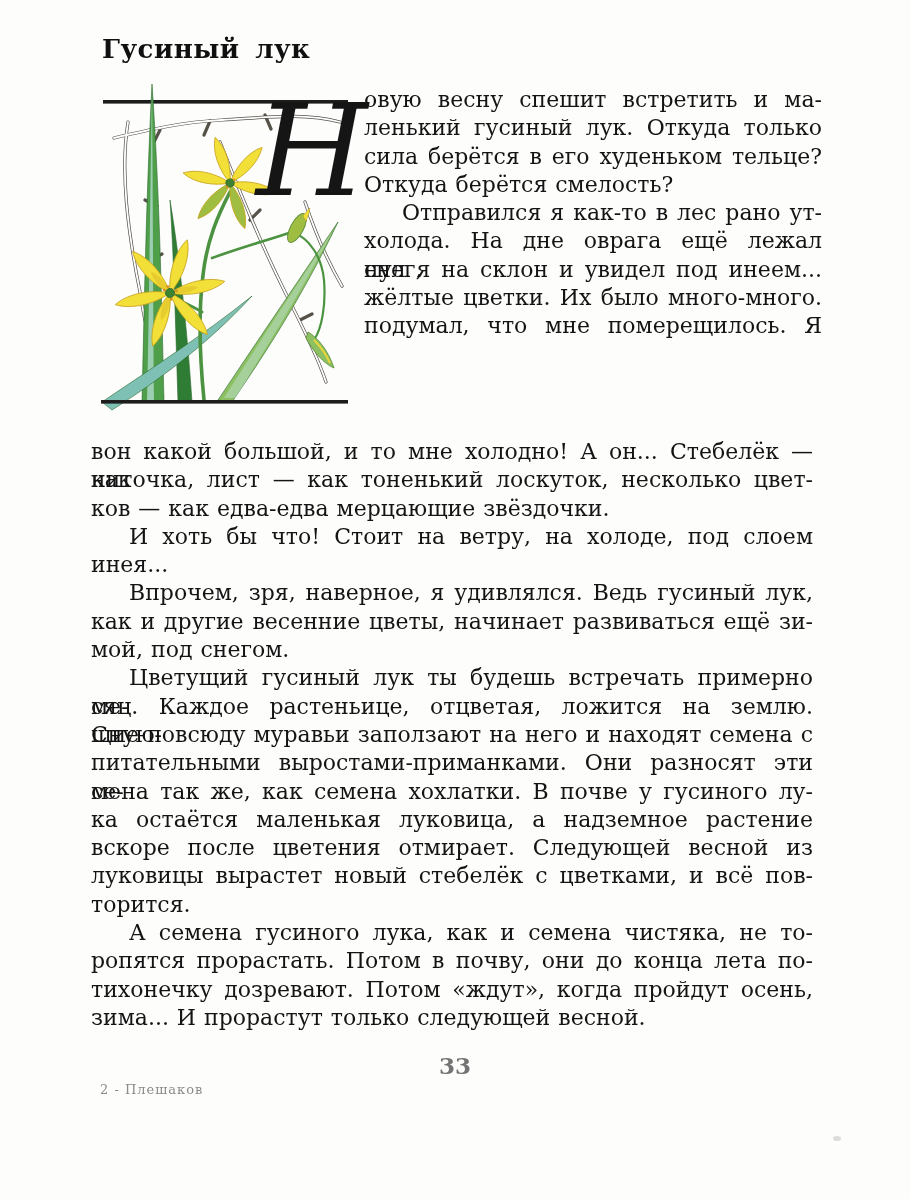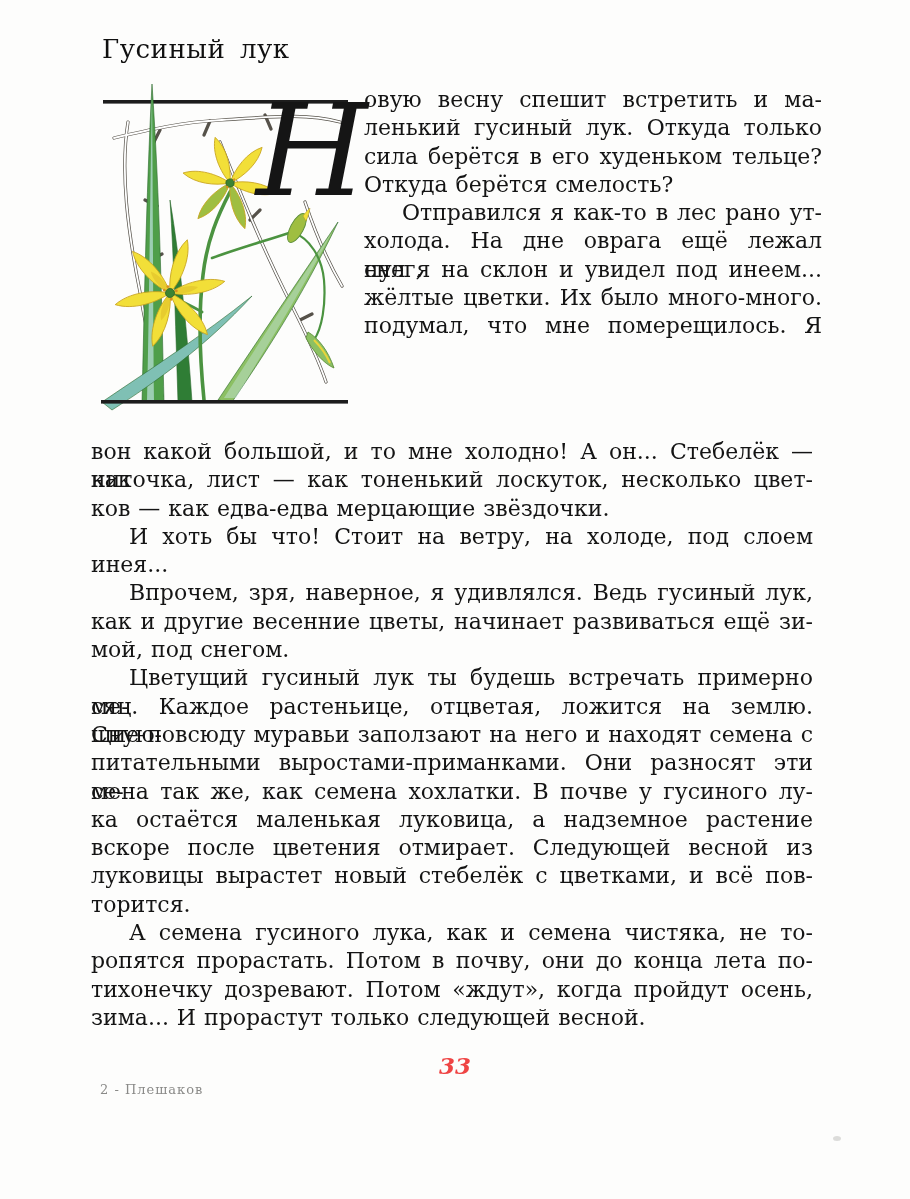--- a/index.html
+++ b/index.html
@@ -1,21 +1,21 @@
 <!DOCTYPE html>
 <html><head>
 <meta charset="utf-8">
 <style>
   html,body{margin:0;padding:0;}
   body{
     width:910px;height:1199px;position:relative;background:#fdfdfc;
     font-family:"DejaVu Serif", serif;color:#141414;overflow:hidden;
   }
   .page-title{
-    position:absolute;left:102px;top:34px;font-size:26px;font-weight:normal;
+    position:absolute;left:102px;top:34px;font-size:26px;font-weight:bold;
     letter-spacing:.5px;word-spacing:6px;color:#101010;
   }
   .illustration{position:absolute;left:100px;top:80px;width:250px;height:334px;}
   .dropcap{
     position:absolute;left:256px;top:92px;font-size:128px;line-height:.92;
     font-style:italic;font-weight:normal;color:#151515;
     font-family:"DejaVu Serif", serif;
   }
   .textblock{position:absolute;}
   .narrow{left:364px;top:86px;width:458px;}
@@ -25,21 +25,21 @@
     text-align:justify;text-align-last:justify;word-spacing:1px;
   }
   .line.endline{text-align-last:left;}
   .line.indent{text-indent:38px;}
   .footer-sig{
     position:absolute;left:100px;top:1082px;font-size:13px;color:#8a8a88;
     letter-spacing:1px;
   }
   .page-num{
     position:absolute;left:0;right:0;top:1052px;text-align:center;
-    font-size:23px;font-weight:bold;color:#ef4444;font-style:italic;
+    font-size:23px;font-weight:bold;color:#737373;
   }
   .speck{position:absolute;left:833px;top:1136px;width:8px;height:5px;
     background:#dcdcda;border-radius:50%;}
   .twig{fill:none;stroke-linecap:round;}
   .twig-core{stroke:#ffffff;stroke-width:1.8;fill:none;stroke-linecap:round;}
   .petal-stroke{stroke:#c8a41f;stroke-width:.8;}
   .bud{stroke:#5d8f3c;stroke-width:.9;}
 </style>
 </head>
 <body>

